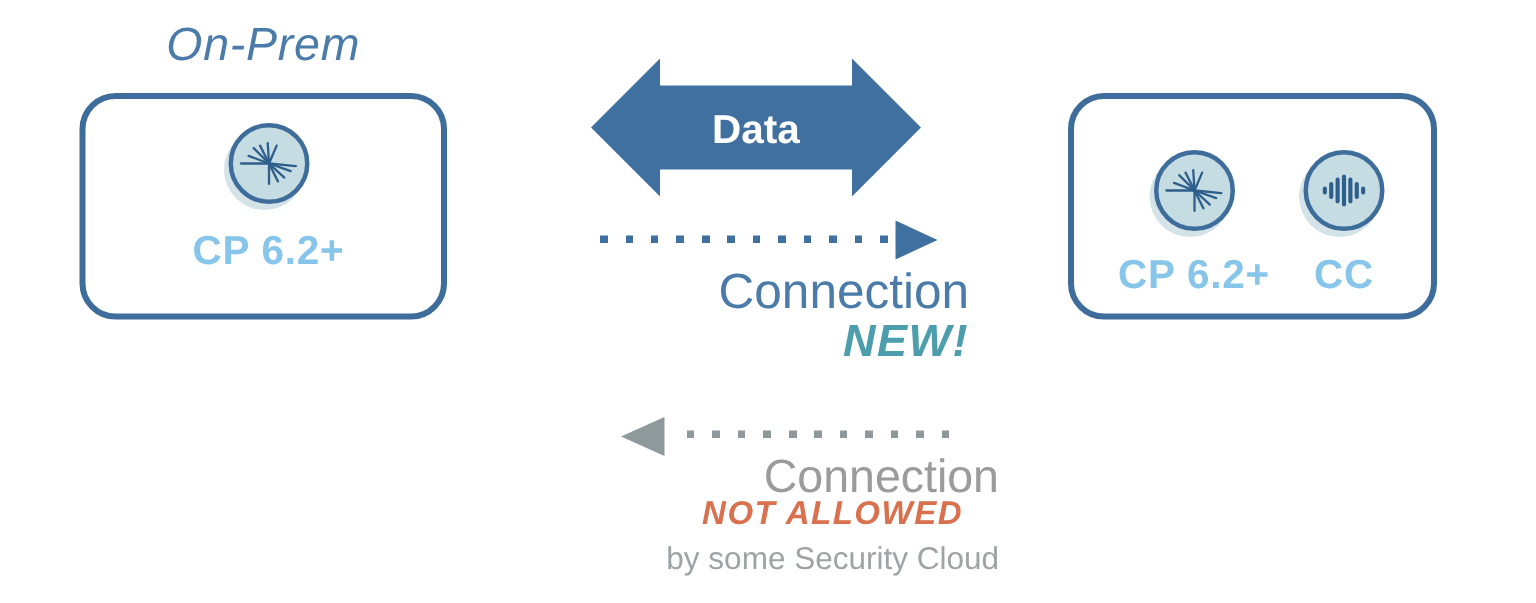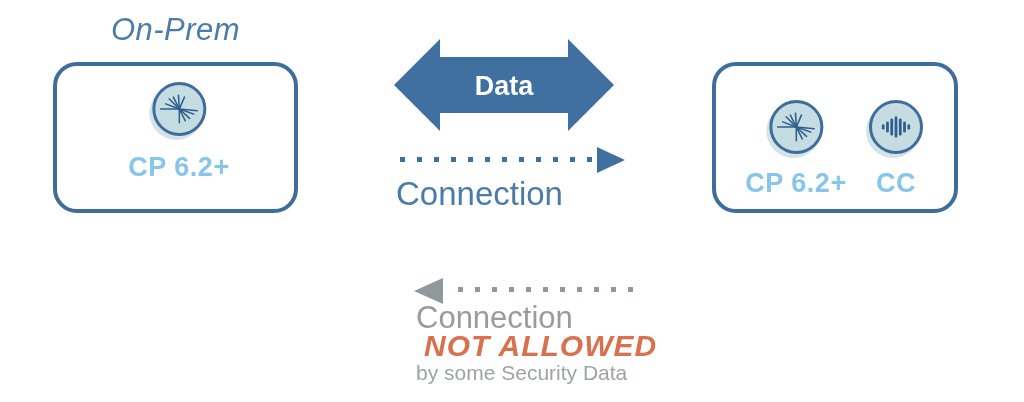--- a/index.html
+++ b/index.html
@@ -62,26 +62,26 @@
     left:597px;top:147px;
     border-left:28px solid var(--steel-blue,#40709F);
     border-top:13px solid transparent;border-bottom:13px solid transparent;
   }
   .tri.left{
     left:414px;top:278px;
     border-right:29px solid var(--arrow-gray,#8F989B);
     border-top:13px solid transparent;border-bottom:13px solid transparent;
   }
   
-  .caption{position:absolute;text-align:left;white-space:nowrap;}
+  .caption{position:absolute;text-align:right;white-space:nowrap;}
   .conn-new{left:396px;width:250px;top:175px;font-size:33px;color:var(--steel-text,#4B7CA9);}
   .new-badge{left:396px;width:250px;top:211px;font-size:30px;font-weight:800;font-style:italic;
     color:var(--teal,#4C9EAC);letter-spacing:1px;}
   .conn-blocked{left:416px;width:250px;top:300px;font-size:31px;color:var(--text-gray,#9B9B9B);}
-  .not-allowed{left:424px;width:250px;top:329px;font-size:30px;font-weight:800;font-style:italic;
+  .not-allowed{left:392px;width:250px;top:329px;font-size:22px;font-weight:800;font-style:italic;
     color:var(--orange,#D9704E);letter-spacing:1px;}
   .security-note{left:416px;width:250px;top:361px;font-size:21px;color:var(--note-gray,#9EA3A6);}
 </style>
 </head>
 <body>
 
 <div class="canvas">
 
   <div class="group-title onprem">On-Prem</div>
   <div class="node-box onprem">
@@ -147,20 +147,21 @@
   </div>
 
   <svg class="data-arrow" width="220" height="102" viewBox="0 0 220 102">
     <polygon points="0,51 46,5 46,23 174,23 174,5 220,51 174,97 174,79 46,79 46,97" fill="#40709F"></polygon>
     <text x="110" y="61" text-anchor="middle">Data</text>
   </svg>
 
   <div class="dotted top"></div>
   <div class="tri right"></div>
   <div class="caption conn-new">Connection</div>
+  <div class="caption new-badge">NEW!</div>
 
   <div class="tri left"></div>
   <div class="dotted bottom"></div>
   <div class="caption conn-blocked">Connection</div>
   <div class="caption not-allowed">NOT ALLOWED</div>
-  <div class="caption security-note">by some Security Data</div>
+  <div class="caption security-note">by some Security Cloud</div>
 
 </div>
 
 </body></html>

